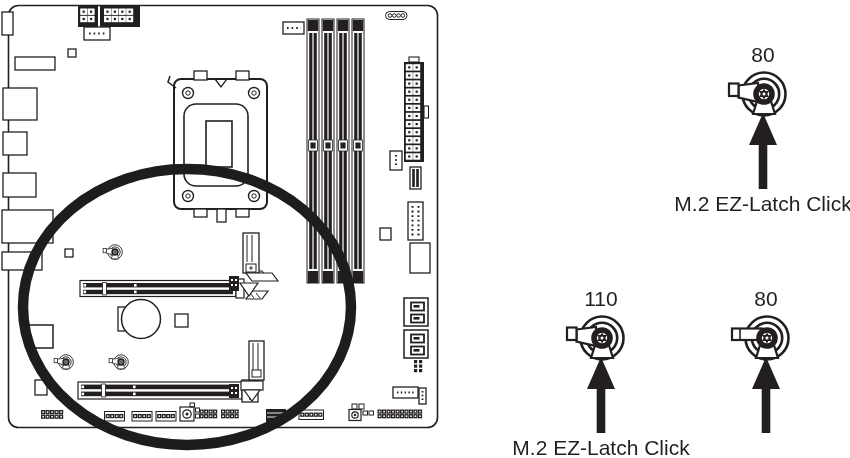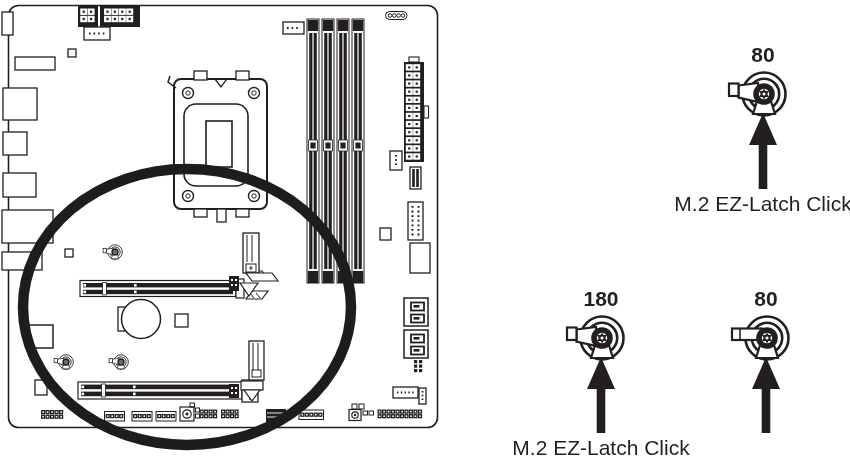--- a/index.html
+++ b/index.html
@@ -7,21 +7,21 @@
        font-family:"Liberation Sans",sans-serif;color:#231f20}
   .stage{position:absolute;inset:0}
   svg.board{position:absolute;left:0;top:0}
   
   .o{fill:#ffffff;stroke:#231f20;stroke-width:1.3}
   .k{fill:#231f20;stroke:none}
   .n{fill:none;stroke:#231f20;stroke-width:1.3}
   .w{fill:#ffffff;stroke:none}
   
   .callout{position:absolute;display:flex;flex-direction:column;align-items:center;width:220px}
-  .callout-value{font-size:21px;line-height:21px;font-weight:700}
+  .callout-value{font-size:21px;line-height:21px;font-weight:400}
   .latch{margin-top:3px;margin-left:-10px}
   .arrow{margin-top:-7px}
   .callout-label{font-size:21px;line-height:21px;white-space:nowrap;margin-top:4px}
 </style>
 </head>
 <body>
 
 <div class="stage">
 
   <svg class="board" width="460" height="458" viewBox="0 0 460 458">
@@ -365,21 +365,21 @@
     <svg class="latch" width="64" height="52" viewBox="0 0 64 52">
       <use href="#icon-latch-click"></use>
     </svg>
     <svg class="arrow" width="30" height="76" viewBox="0 0 30 76">
       <path d="M15,0 L29,32 L19.3,32 L19.3,76 L10.7,76 L10.7,32 L1,32 Z" fill="#231f20"></path>
     </svg>
     <div class="callout-label">M.2 EZ-Latch Click</div>
   </div>
 
   <div class="callout" style="left:491px;top:288px">
-    <div class="callout-value">180</div>
+    <div class="callout-value">110</div>
     <svg class="latch" width="64" height="52" viewBox="0 0 64 52">
       <use href="#icon-latch-click"></use>
     </svg>
     <svg class="arrow" width="30" height="76" viewBox="0 0 30 76">
       <path d="M15,0 L29,32 L19.3,32 L19.3,76 L10.7,76 L10.7,32 L1,32 Z" fill="#231f20"></path>
     </svg>
     <div class="callout-label">M.2 EZ-Latch Click</div>
   </div>
 
   <div class="callout" style="left:656px;top:288px">

